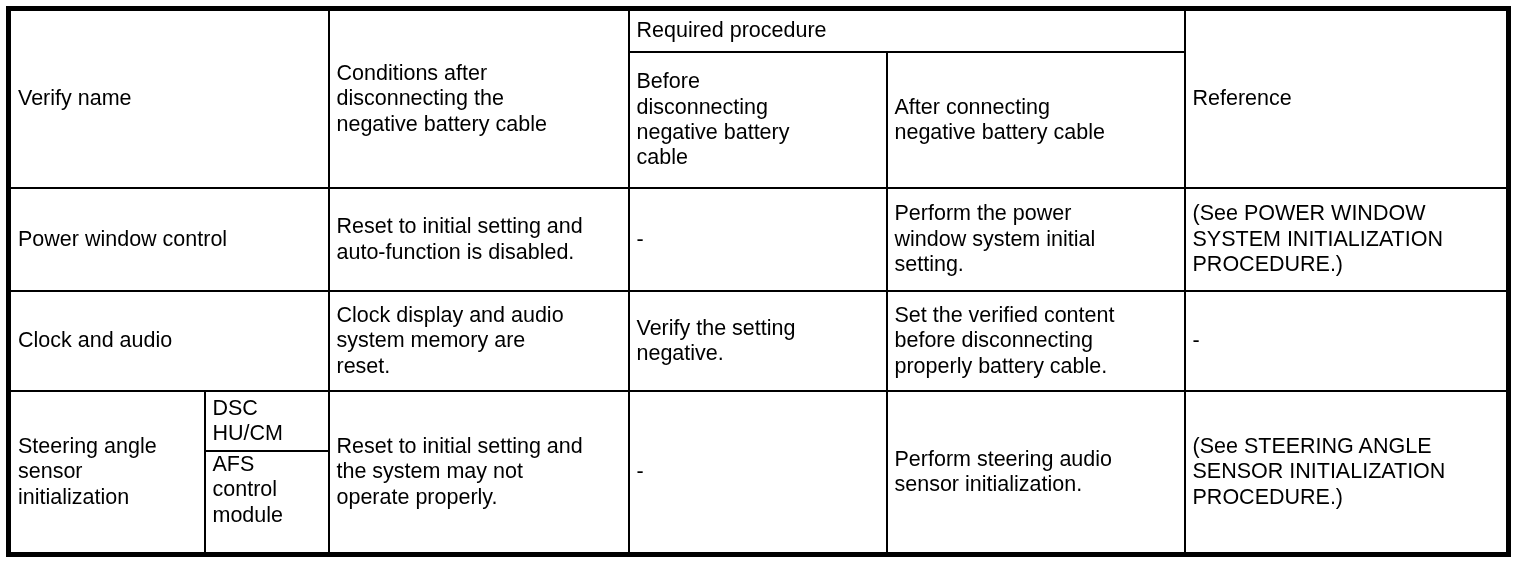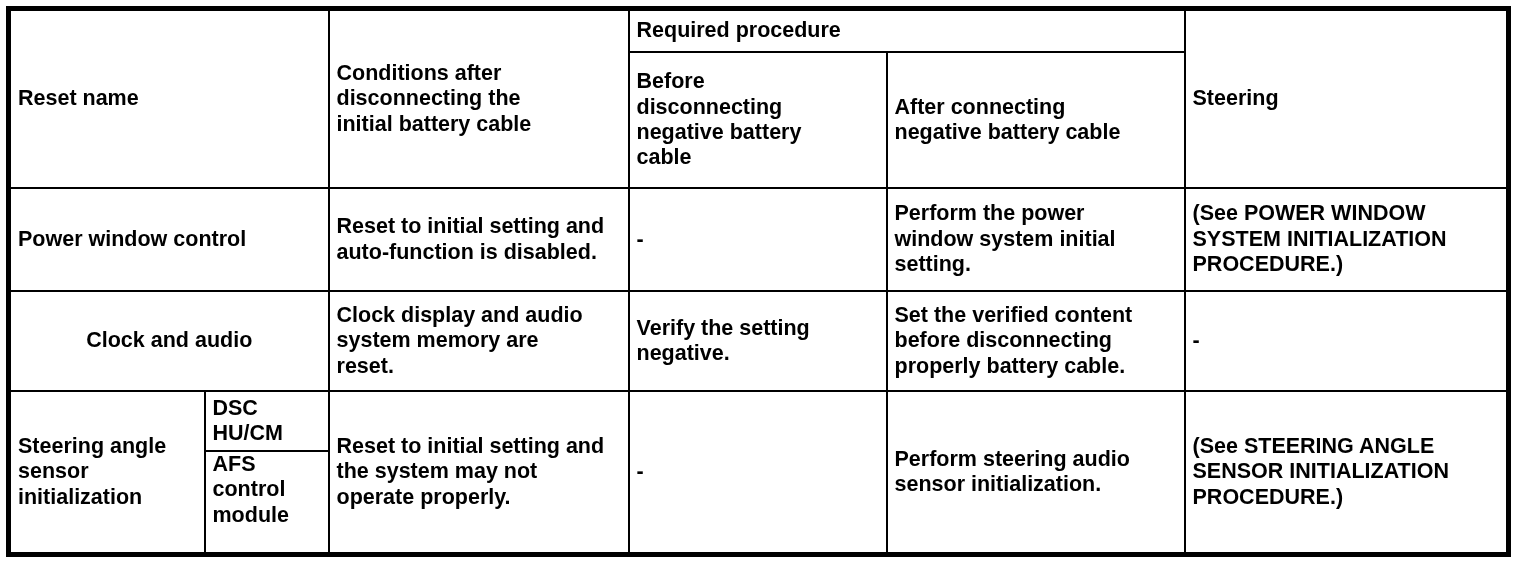--- a/index.html
+++ b/index.html
@@ -33,21 +33,21 @@
     table-layout: fixed;
     background: #ffffff;
     border: 5px solid #000000;
   }
 
   table.proc-table td,
   table.proc-table th {
     border: 2px solid #000000;
     vertical-align: middle;
     padding: 0 7px;
-    font-weight: bold;
+    font-weight: normal;
     font-size: 21.5px;
     line-height: 1.18;
     text-align: left;
     background: #ffffff;
     color: #000000;
   }
 
   
   .hdr {
     text-align: center;
@@ -91,26 +91,26 @@
       <col style="width:196px">
       <col style="width:124px">
       <col style="width:300px">
       <col style="width:258px">
       <col style="width:298px">
       <col style="width:324px">
     </colgroup>
 
     <thead>
       <tr>
-        <th class="hdr" colspan="2" rowspan="2">Reset name</th>
+        <th class="hdr" colspan="2" rowspan="2">Verify name</th>
         <th class="hdr" rowspan="2" style="white-space: pre-line;">Conditions after
 disconnecting the
-initial battery cable</th>
+negative battery cable</th>
         <th class="hdr-wide" colspan="2" style="height:40px;">Required procedure</th>
-        <th class="hdr" rowspan="2">Steering</th>
+        <th class="hdr" rowspan="2">Reference</th>
       </tr>
       <tr>
         <th class="hdr" style="height:134px; white-space: pre-line;">Before
 disconnecting
 negative battery
 cable</th>
         <th class="hdr" style="white-space: pre-line; border-radius: 9px;">After connecting
 negative battery cable</th>
       </tr>
     </thead>
@@ -124,21 +124,21 @@
         <td class="body-cell cell-dash">-</td>
         <td class="body-cell">Perform the power
 window system initial
 setting.</td>
         <td class="body-cell">(See POWER WINDOW
 SYSTEM INITIALIZATION
 PROCEDURE.)</td>
       </tr>
 
       <tr>
-        <td class="body-cell" colspan="2" style="height:98px;text-align:center;">Clock and audio</td>
+        <td class="body-cell" colspan="2" style="height:98px;">Clock and audio</td>
         <td class="body-cell">Clock display and audio
 system memory are
 reset.</td>
         <td class="body-cell">Verify the setting
 negative.</td>
         <td class="body-cell">Set the verified content
 before disconnecting
 properly battery cable.</td>
         <td class="body-cell cell-dash">-</td>
       </tr>

